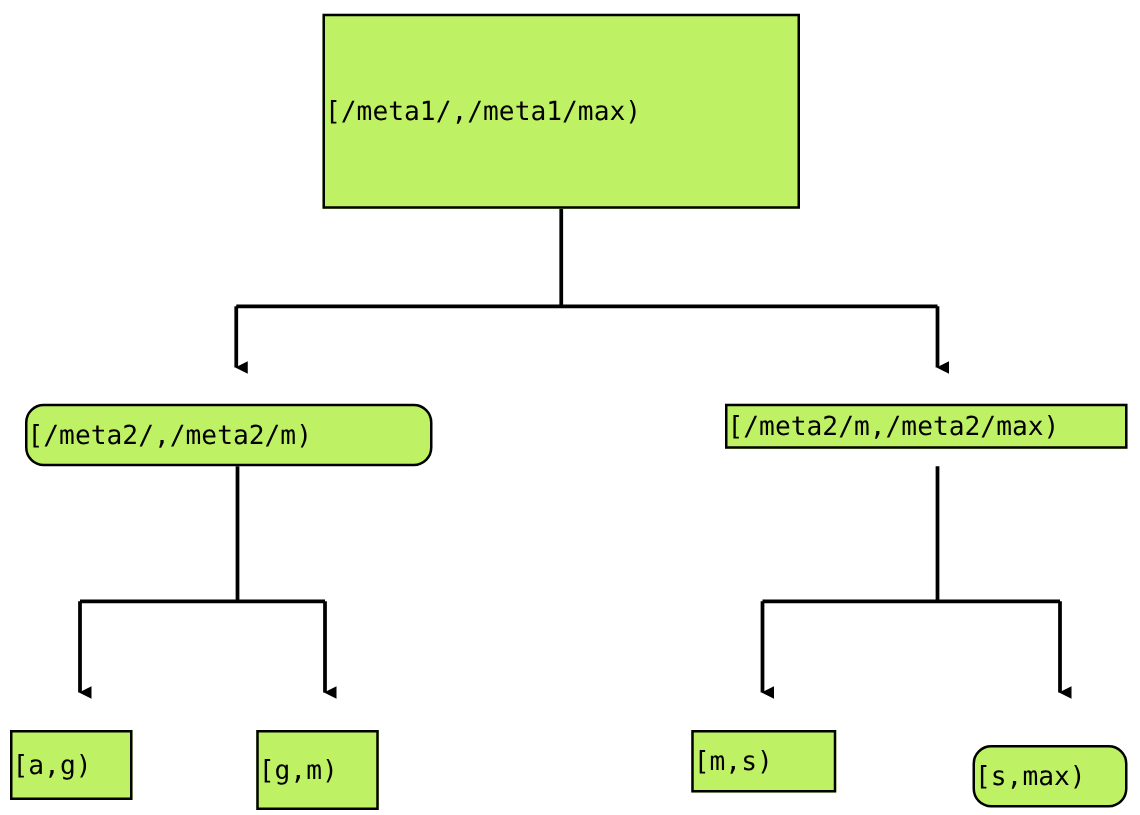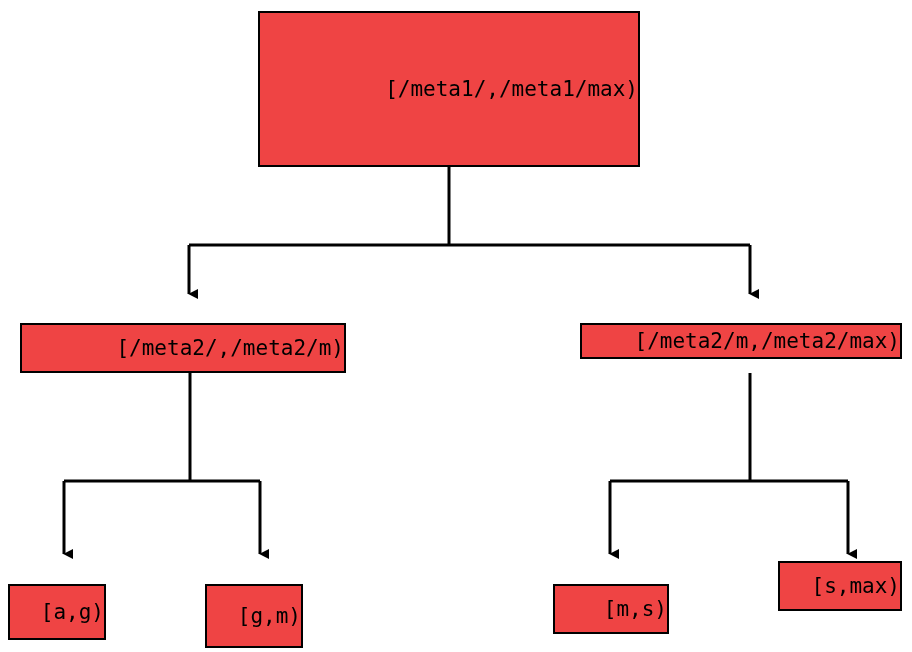--- a/index.html
+++ b/index.html
@@ -21,24 +21,24 @@
     position: absolute;
     top: 0;
     left: 0;
     width: 912px;
     height: 652px;
   }
   .node-box {
     position: absolute;
     box-sizing: border-box;
     border: 2px solid #000000;
-    background: #ef4444;
+    background: #bef264;
     display: flex;
     align-items: center;
-    justify-content: flex-end;
+    justify-content: flex-start;
     color: #000000;
     white-space: pre;
     letter-spacing: 0px;
   }
   .node-label {
     font-family: "DejaVu Sans Mono", "Liberation Mono", monospace;
     font-size: 21px;
     line-height: 1;
     color: #000000;
     white-space: pre;
@@ -49,20 +49,21 @@
     top: 11px;
     width: 382px;
     height: 156px;
   }
   
   #node-mid-left {
     left: 20px;
     top: 323px;
     width: 326px;
     height: 50px;
+    border-radius: 15px;
   }
   #node-mid-right {
     left: 580px;
     top: 323px;
     width: 322px;
     height: 36px;
   }
   
   #node-leaf-ag {
     left: 8px;
@@ -77,23 +78,24 @@
     height: 64px;
   }
   #node-leaf-ms {
     left: 553px;
     top: 584px;
     width: 116px;
     height: 50px;
   }
   #node-leaf-smax {
     left: 778px;
-    top: 561px;
+    top: 596px;
     width: 124px;
     height: 50px;
+    border-radius: 15px;
   }
 </style>
 </head>
 <body>
 
 <div id="diagram-canvas">
 
   <svg id="tree-svg" viewBox="0 0 912 652" xmlns="http://www.w3.org/2000/svg">
     <defs>
       <marker id="arrowhead" viewBox="0 0 10 10" refX="5" refY="9.2" markerWidth="10" markerHeight="10" orient="auto-start-reverse" markerUnits="userSpaceOnUse">

